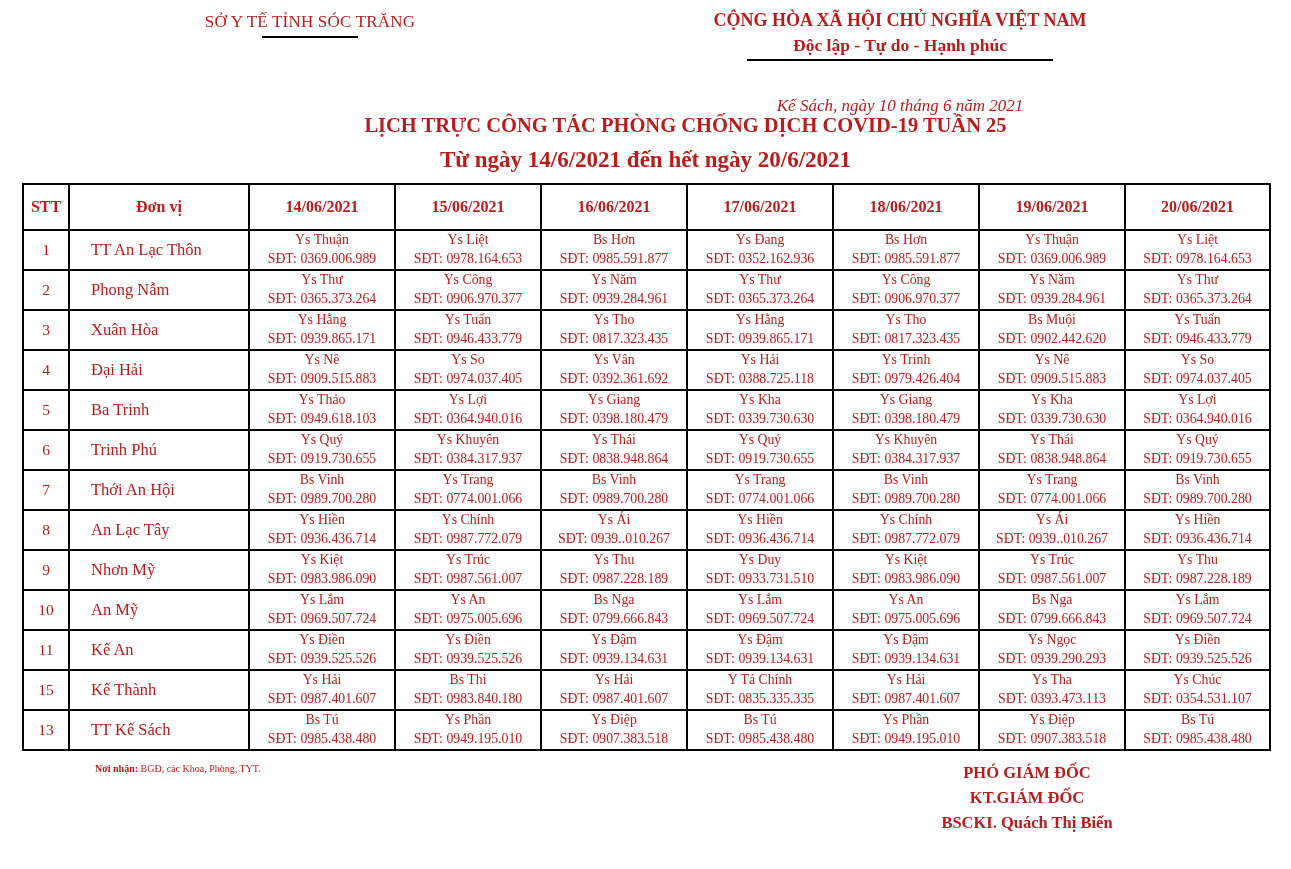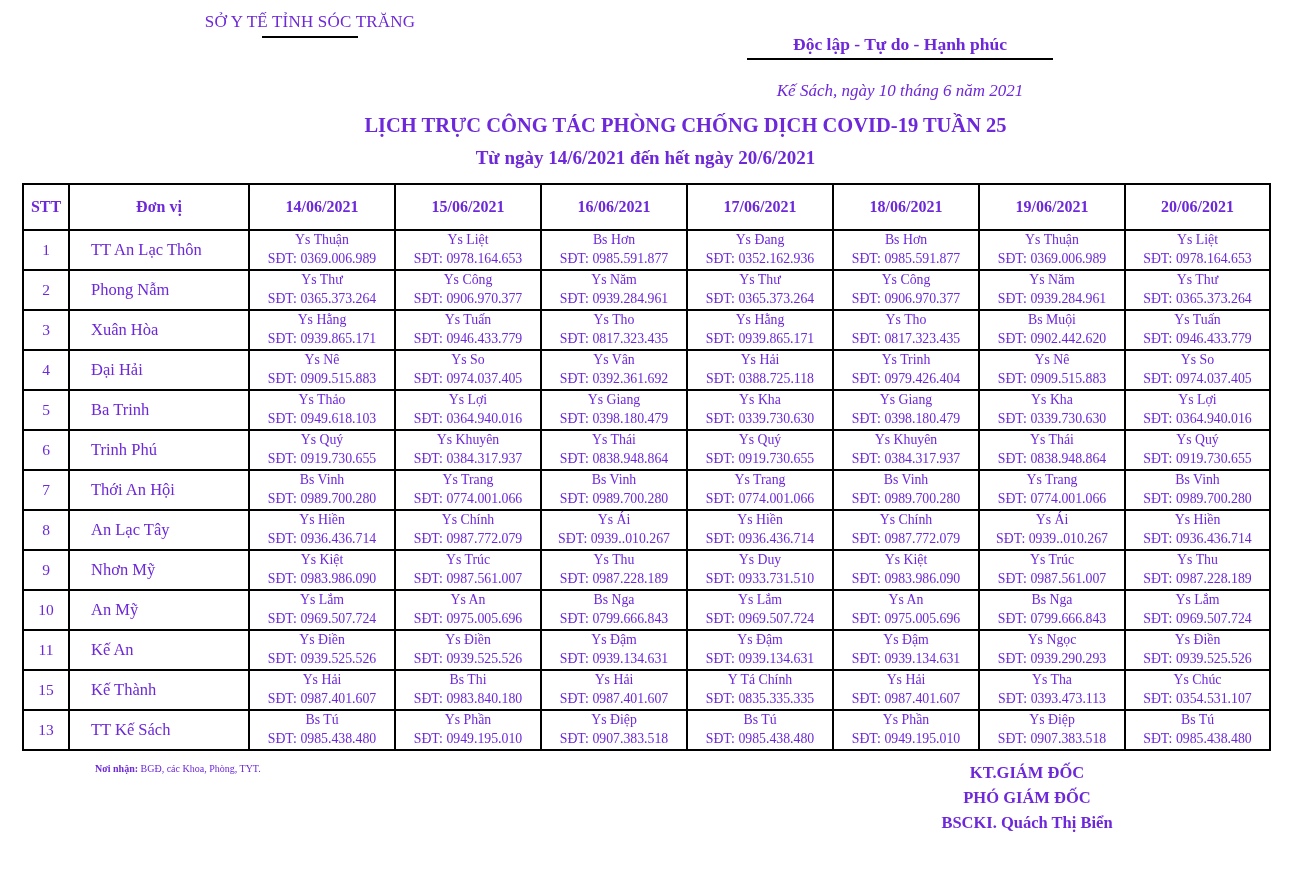--- a/index.html
+++ b/index.html
@@ -2,50 +2,50 @@
 <html><head>
 <meta charset="utf-8">
 <style>
   * { box-sizing: border-box; }
   html, body { margin: 0; padding: 0; background: #ffffff; }
   .page {
     position: relative;
     width: 1291px;
     height: 869px;
     background: #ffffff;
-    color: #6d28d9;
+    color: #b91c1c;
     font-family: "Liberation Serif", "DejaVu Serif", serif;
     overflow: hidden;
   }
 
   
   .org-left {
     position: absolute; top: 12px; left: 75px; width: 470px;
     text-align: center;
   }
   .org-left .l1 { font-size: 17px; letter-spacing: 0.2px; }
   .org-left .l2 { font-size: 18px; font-weight: bold; margin-top: 5px; }
   .rule-short { width: 96px; border-bottom: 2px solid #000; margin: 4px auto 0; }
 
   .org-right {
     position: absolute; top: 10px; left: 663px; width: 474px;
     text-align: center;
   }
   .org-right .l1 { font-size: 18px; font-weight: bold; }
-  .org-right .l2 { font-size: 17.5px; font-weight: bold; margin-top: 24px; padding-bottom: 3px; }
+  .org-right .l2 { font-size: 17.5px; font-weight: bold; margin-top: 4px; padding-bottom: 3px; }
   .rule-right { width: 306px; border-bottom: 2px solid #000; margin: 0 auto; }
-  .date-line { margin-top: 21px; font-style: italic; font-size: 17px; }
+  .date-line { margin-top: 35px; font-style: italic; font-size: 17px; }
 
   .doc-title {
     position: absolute; top: 114px; left: 0; width: 100%;
     text-align: center; font-weight: bold; font-size: 20.5px; margin-left: 40px;
   }
   .doc-subtitle {
     position: absolute; top: 147px; left: 0; width: 100%;
-    text-align: center; font-weight: bold; font-size: 19px;
+    text-align: center; font-weight: bold; font-size: 23px;
   }
 
   
   table.schedule {
     position: absolute; top: 183px; left: 22px;
     width: 1247px; border-collapse: collapse; table-layout: fixed;
   }
   .schedule th, .schedule td {
     border: 2px solid #000000;
     padding: 0; text-align: center; vertical-align: middle;
@@ -73,20 +73,21 @@
 <body>
 
 <div class="page">
 
   <div class="org-left">
     <div class="l1">SỞ Y TẾ TỈNH SÓC TRĂNG</div>
     <div class="rule-short"></div>
   </div>
 
   <div class="org-right">
+    <div class="l1">CỘNG HÒA XÃ HỘI CHỦ NGHĨA VIỆT NAM</div>
     <div class="l2">Độc lập - Tự do - Hạnh phúc</div>
     <div class="rule-right"></div>
     <div class="date-line">Kế Sách, ngày 10 tháng 6 năm 2021</div>
   </div>
 
   <div class="doc-title">LỊCH TRỰC CÔNG TÁC PHÒNG CHỐNG DỊCH COVID-19 TUẦN 25</div>
   <div class="doc-subtitle">Từ ngày 14/6/2021 đến hết ngày 20/6/2021</div>
 
   <table class="schedule">
     <colgroup>
@@ -531,18 +532,18 @@
           </td>
         </tr>
       </tbody>
   </table>
 
   <div class="recipients">
     <span class="lbl">Nơi nhận:</span><span> BGĐ, các Khoa, Phòng, TYT.</span>
   </div>
 
   <div class="signature">
+    <div>PHÓ GIÁM ĐỐC</div>
     <div>KT.GIÁM ĐỐC</div>
-    <div>PHÓ GIÁM ĐỐC</div>
     <div>BSCKI. Quách Thị Biển</div>
   </div>
 
 </div>
 
 </body></html>

